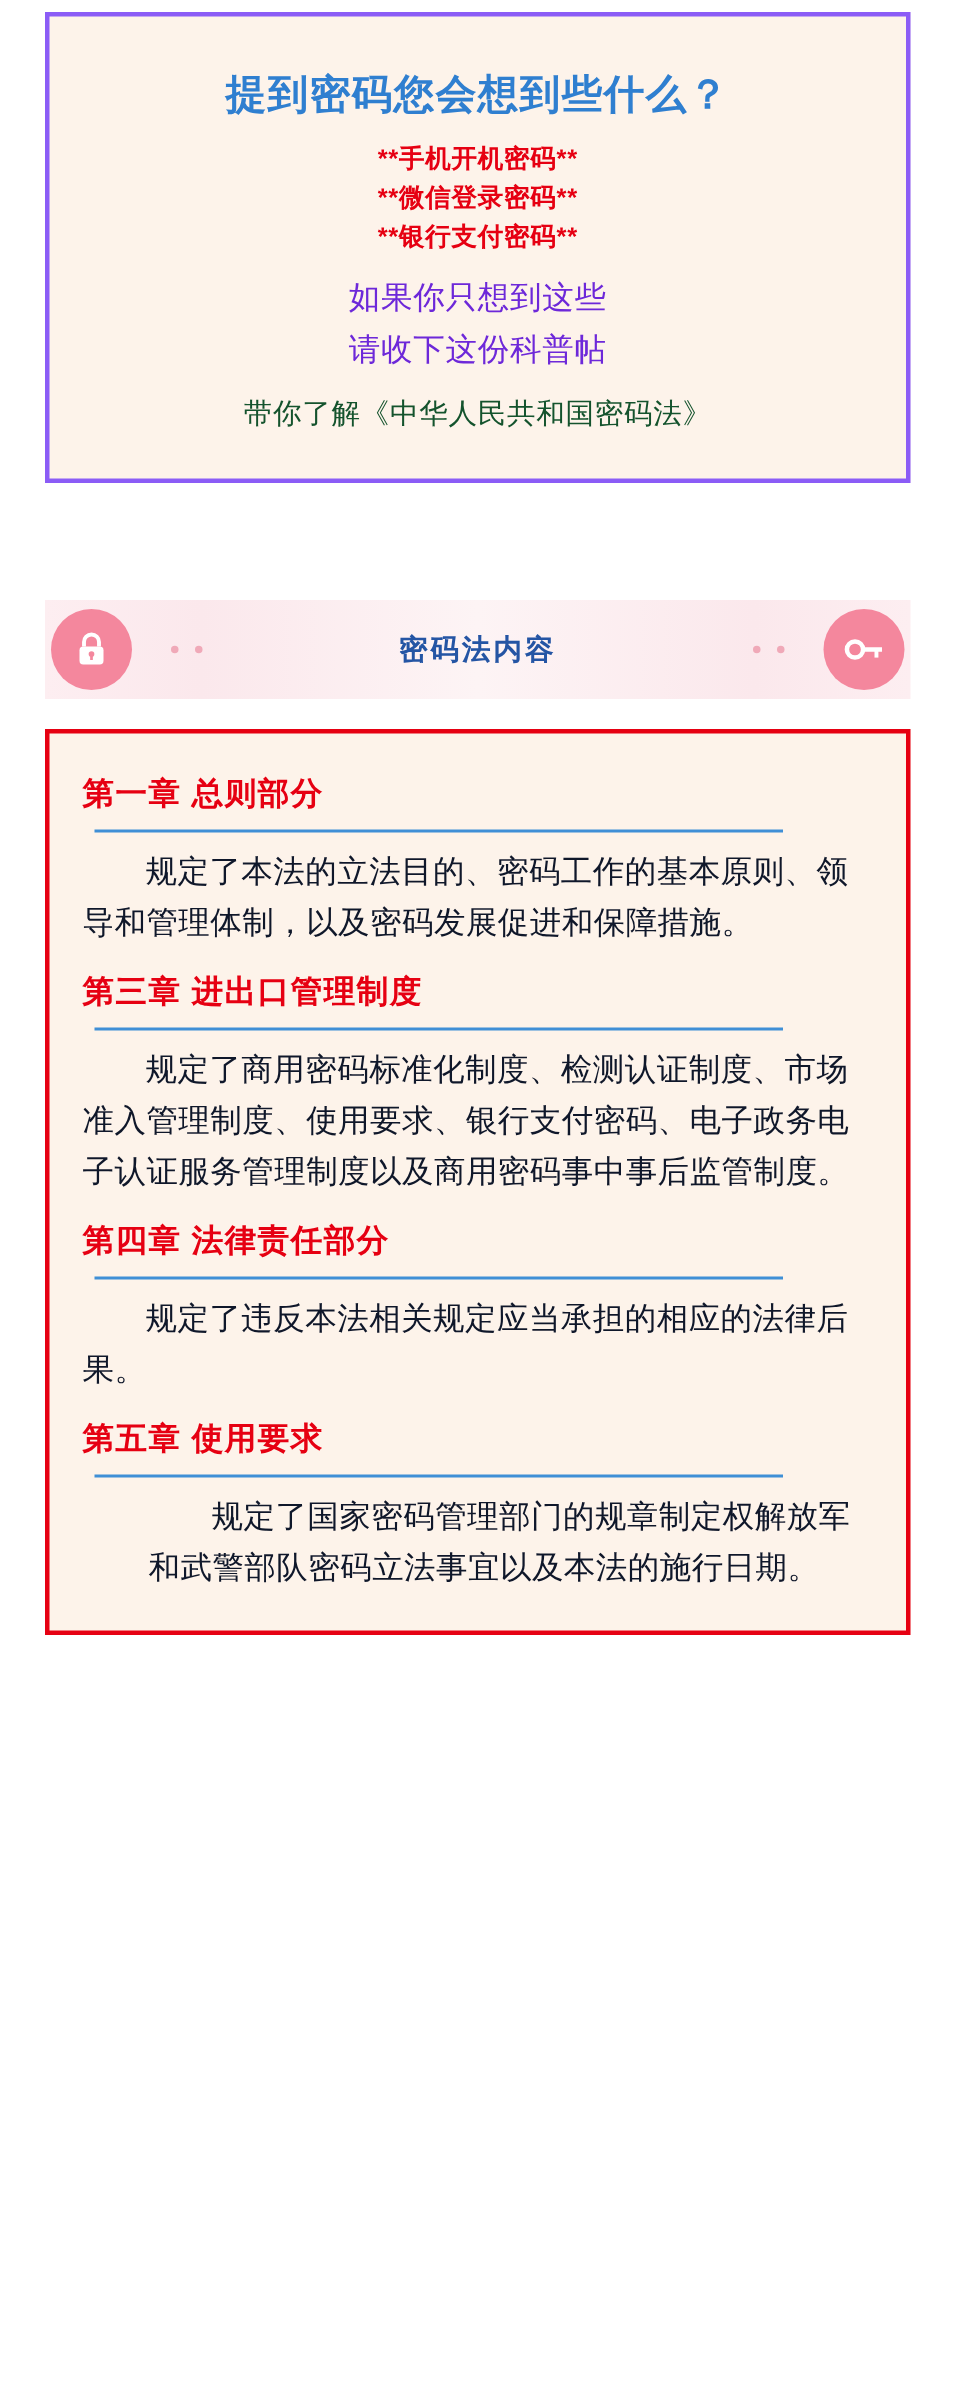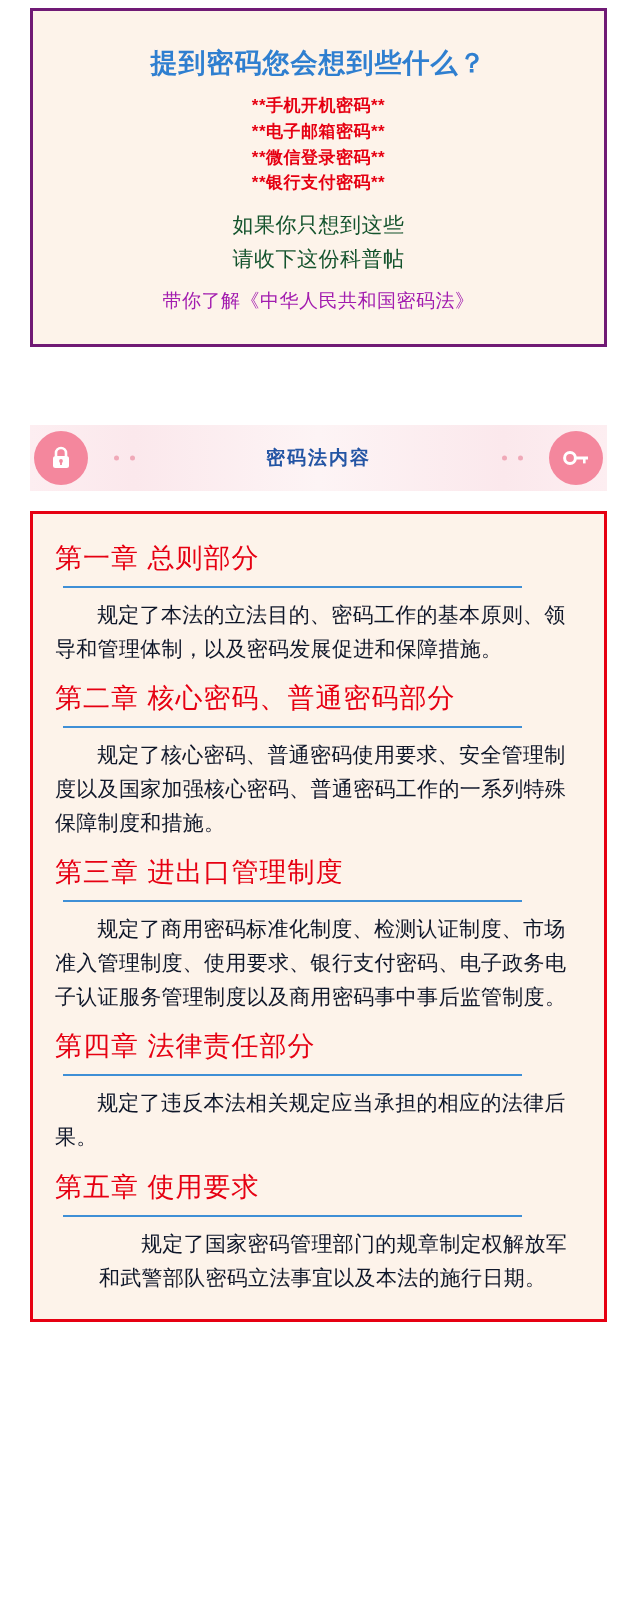--- a/index.html
+++ b/index.html
@@ -15,49 +15,49 @@
   }
   .page {
     width: 637px;
     position: relative;
     background: #ffffff;
   }
 
   
   .intro-card {
     margin: 8px 30px 0 30px;
-    border: 3px solid #701a75;
+    border: 3px solid #8b5cf6;
     background: #fdf3ea;
     padding: 34px 20px 30px 20px;
     box-sizing: border-box;
     text-align: center;
   }
   .intro-title {
     color: #2f7fd0;
     font-size: 27px;
     font-weight: bold;
     letter-spacing: 1px;
     margin-bottom: 12px;
   }
   .intro-red-line {
     color: #e60012;
     font-size: 17px;
     font-weight: bold;
     line-height: 1.52;
     letter-spacing: 0.5px;
   }
   .intro-plain {
-    color: #14532d;
+    color: #6d28d9;
     font-size: 21px;
     line-height: 1.62;
     letter-spacing: 0.5px;
   }
   .intro-plain.first { margin-top: 12px; }
   .intro-footer {
-    color: #a21caf;
+    color: #14532d;
     font-size: 19px;
     margin-top: 12px;
     letter-spacing: 0.5px;
   }
 
   
   .banner-wrap {
     margin: 78px 30px 0 30px;
     height: 66px;
     position: relative;
@@ -109,22 +109,22 @@
   
   .content-card {
     margin: 20px 30px 30px 30px;
     border: 3px solid #e60012;
     background: #fdf3ea;
     padding: 26px 22px 24px 22px;
     box-sizing: border-box;
   }
   .chapter-head {
     color: #e60012;
-    font-size: 27px;
-    font-weight: normal;
+    font-size: 21px;
+    font-weight: bold;
     letter-spacing: 1px;
     margin: 0 0 10px 0;
   }
   .chapter-rule {
     height: 2px;
     background: #3f8fd6;
     margin: 0 60px 10px 8px;
   }
   .chapter-body {
     color: #0f172a;
@@ -137,21 +137,20 @@
   .chapter-body.last { margin-bottom: 0; margin-left: 44px; }
 </style>
 </head>
 <body>
 
 <div class="page">
 
   <div class="intro-card">
     <div class="intro-title">提到密码您会想到些什么？</div>
     <div class="intro-red-line">**手机开机密码**</div>
-    <div class="intro-red-line">**电子邮箱密码**</div>
     <div class="intro-red-line">**微信登录密码**</div>
     <div class="intro-red-line">**银行支付密码**</div>
     <div class="intro-plain first">如果你只想到这些</div>
     <div class="intro-plain">请收下这份科普帖</div>
     <div class="intro-footer">带你了解《中华人民共和国密码法》</div>
   </div>
 
   <div class="banner-wrap">
     <div class="banner-bg"></div>
 
@@ -186,25 +185,20 @@
   </div>
 
   <div class="content-card">
 
     <div>
       <div class="chapter-head">第一章  总则部分</div>
       <div class="chapter-rule"></div>
       <p class="chapter-body">规定了本法的立法目的、密码工作的基本原则、领导和管理体制，以及密码发展促进和保障措施。</p>
     </div>
 
-    <div>
-      <div class="chapter-head">第二章  核心密码、普通密码部分</div>
-      <div class="chapter-rule"></div>
-      <p class="chapter-body">规定了核心密码、普通密码使用要求、安全管理制度以及国家加强核心密码、普通密码工作的一系列特殊保障制度和措施。</p>
-    </div>
 
     <div>
       <div class="chapter-head">第三章  进出口管理制度</div>
       <div class="chapter-rule"></div>
       <p class="chapter-body">规定了商用密码标准化制度、检测认证制度、市场准入管理制度、使用要求、银行支付密码、电子政务电子认证服务管理制度以及商用密码事中事后监管制度。</p>
     </div>
 
     <div>
       <div class="chapter-head">第四章  法律责任部分</div>
       <div class="chapter-rule"></div>

